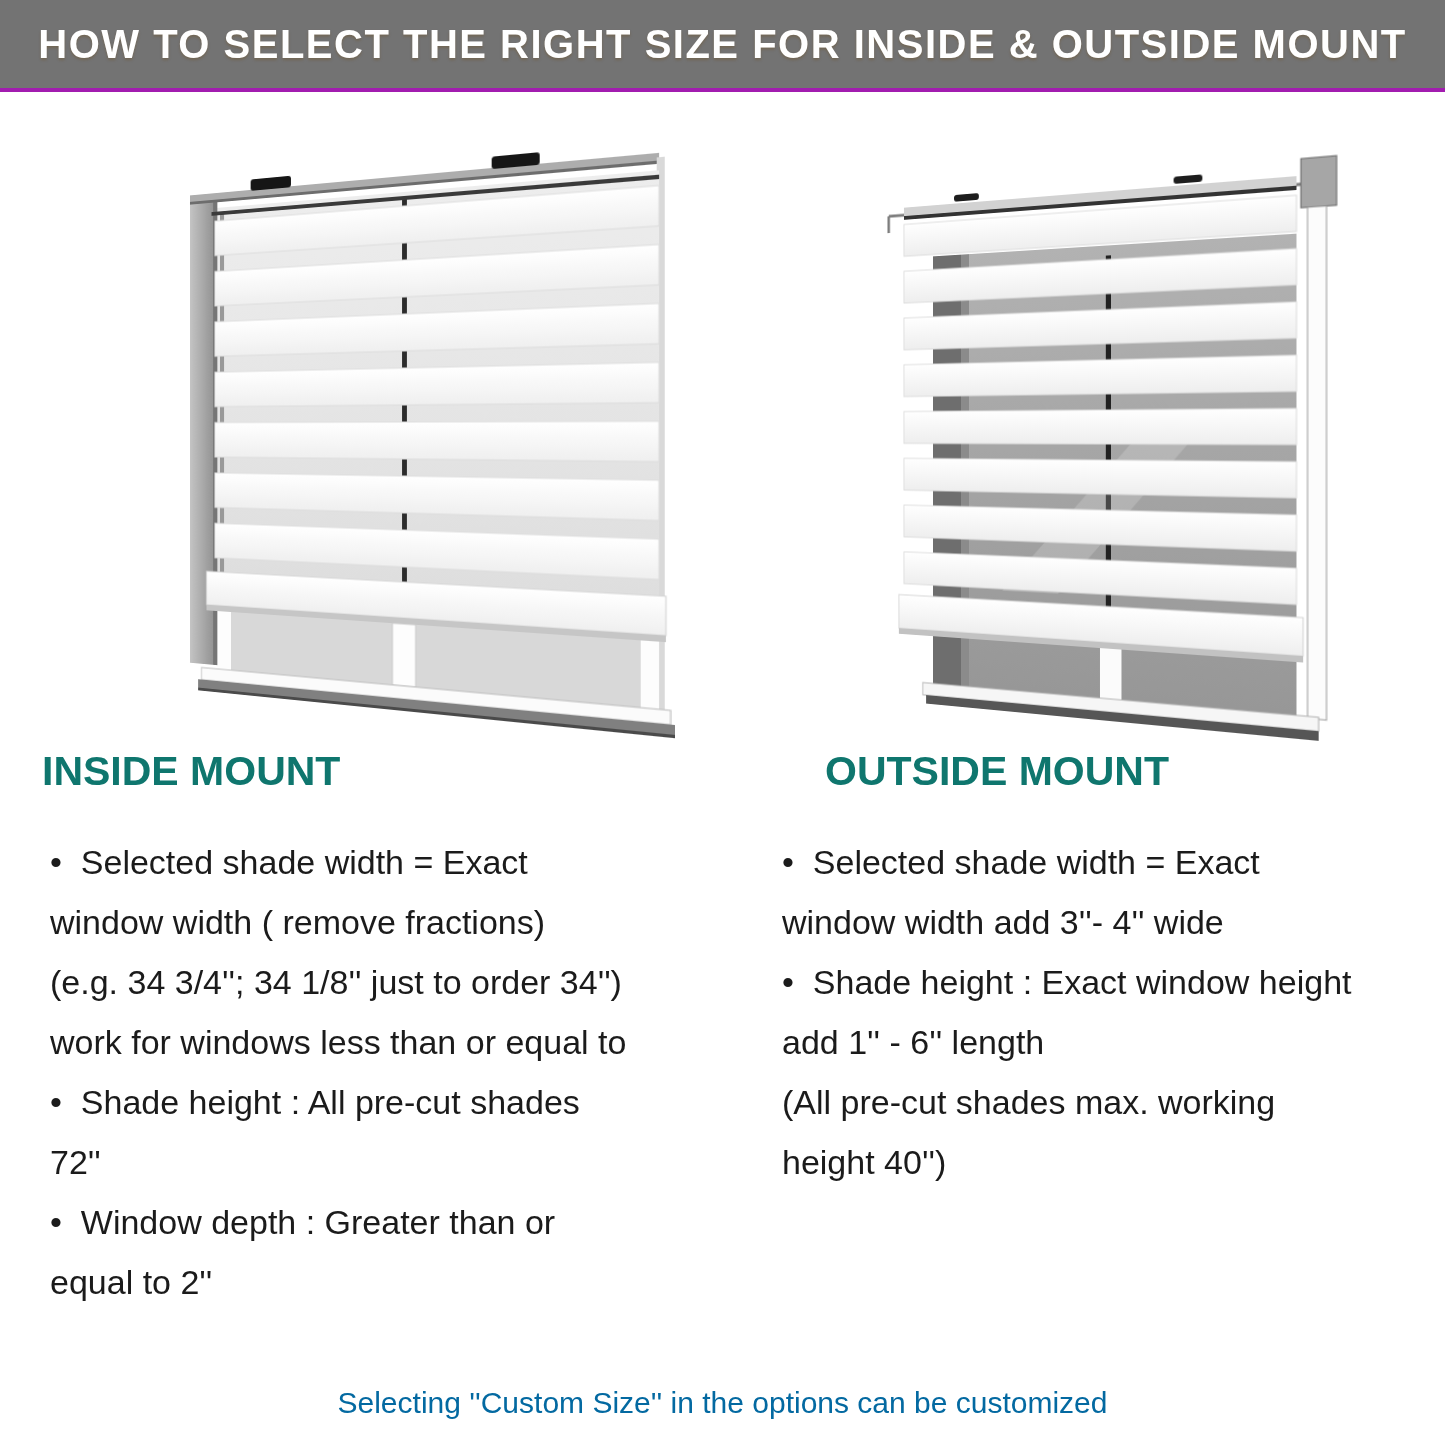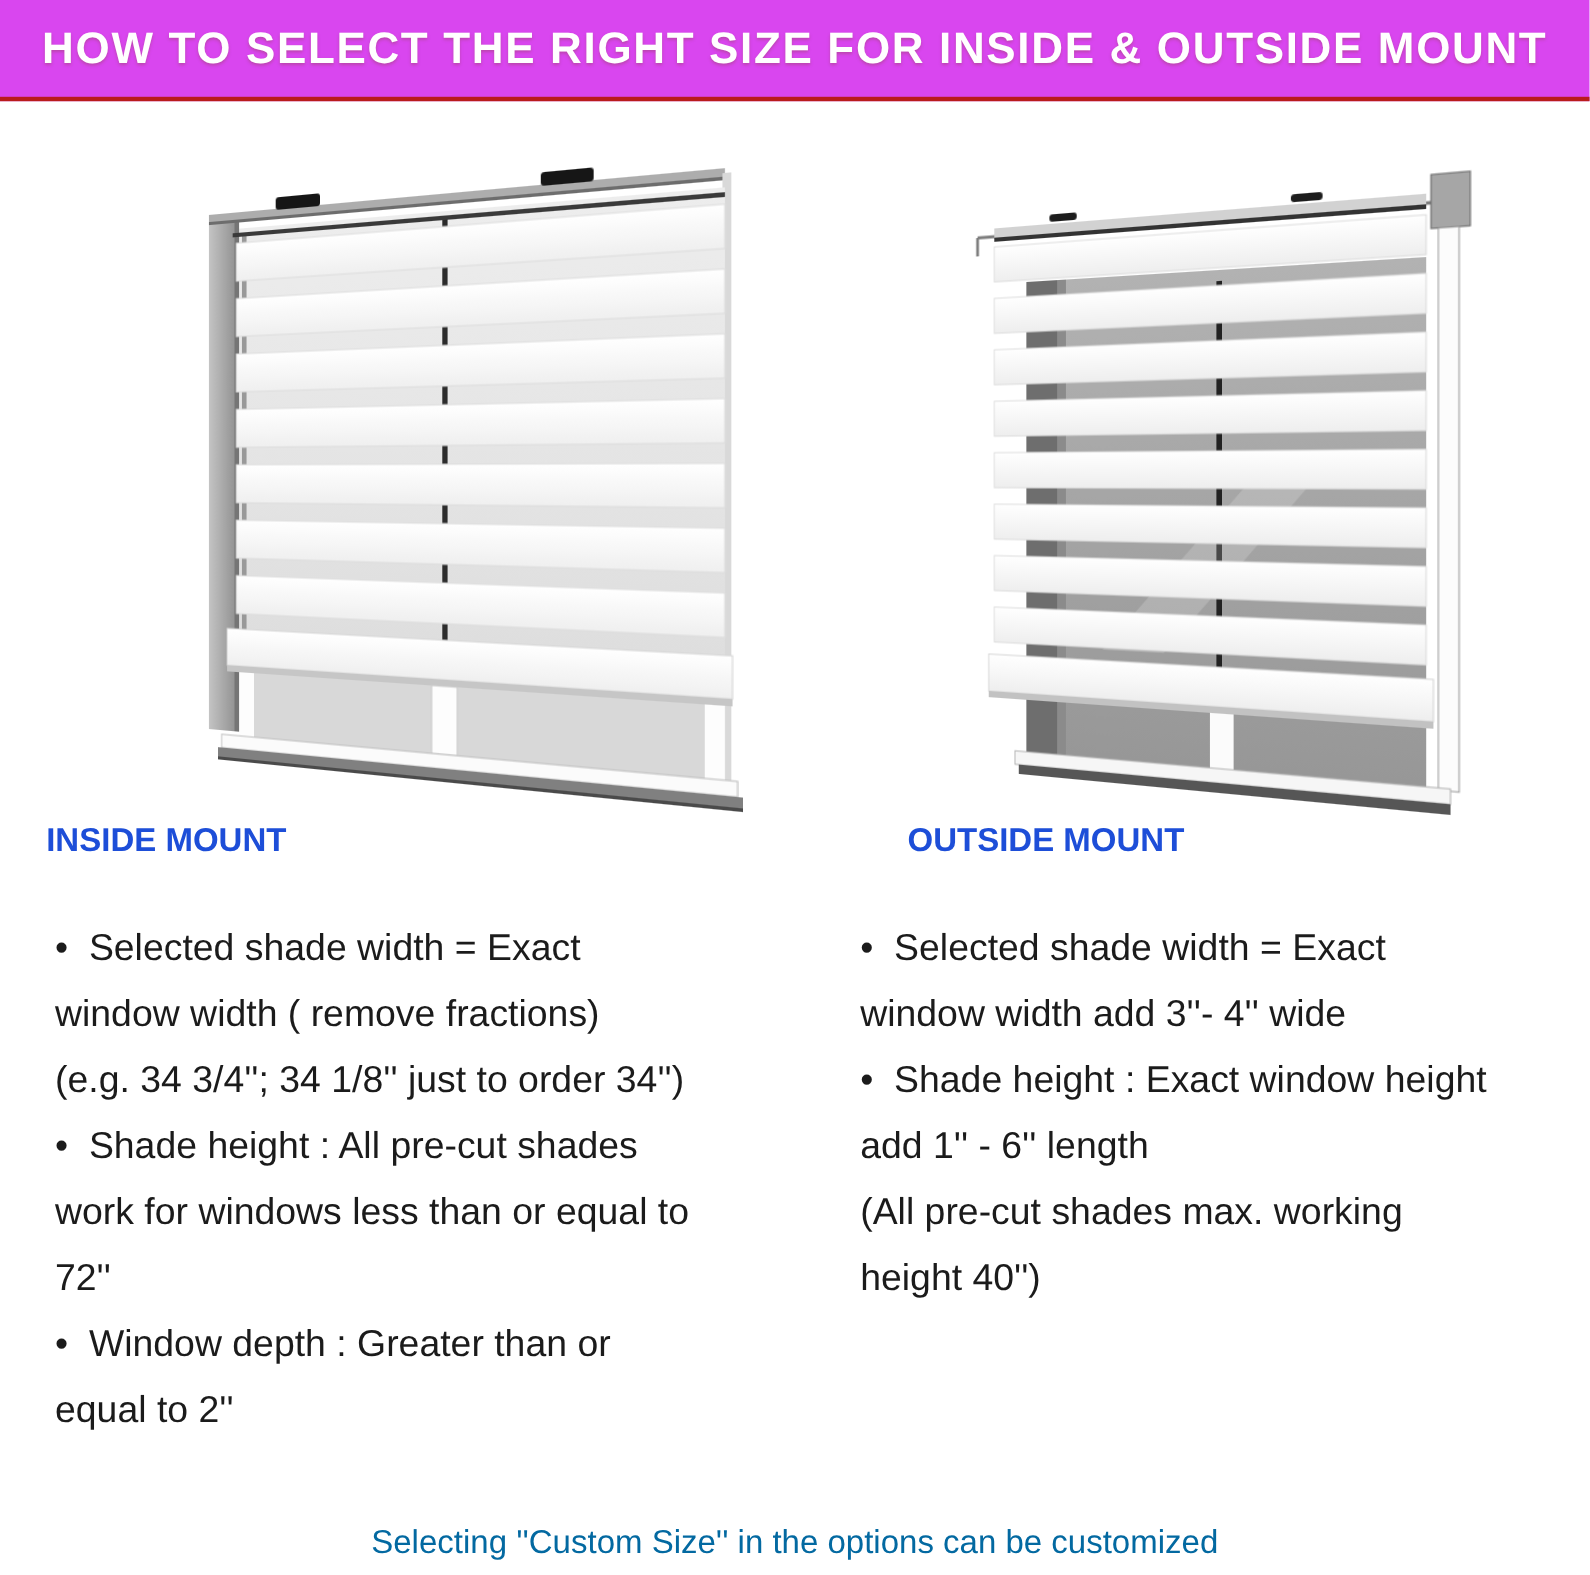--- a/index.html
+++ b/index.html
@@ -4,41 +4,41 @@
 <style>
   html,body { margin:0; padding:0; }
   body {
     width:1445px; height:1432px; position:relative; overflow:hidden;
     background:#ffffff; font-family:"Liberation Sans", sans-serif;
   }
 
   
   .banner {
     position:absolute; left:0; top:0; width:1445px; height:88px;
-    background:#d946ef; display:flex; align-items:center; justify-content:center;
-    border-bottom:4px solid #b91c1c;
+    background:#737373; display:flex; align-items:center; justify-content:center;
+    border-bottom:4px solid #a21caf;
   }
   .banner h1 {
     margin:0; color:#ffffff; font-size:40px; font-weight:700;
     letter-spacing:1.5px; white-space:nowrap;
     text-shadow:0 2px 3px rgba(110,70,0,0.28);
   }
 
   
   .illus { position:absolute; }
   .illus svg { width:100%; height:100%; display:block; }
   .illus-left  { left:148px; top:136px; width:512px; height:588px;
                  transform:perspective(750px) rotateY(-15deg); }
   .illus-right { left:856px; top:126px; width:486px; height:616px;
                  transform:perspective(750px) rotateY(-14deg); }
 
   
   .col-heading {
-    position:absolute; margin:0; color:#1d4ed8;
-    font-size:30px; font-weight:700; white-space:nowrap;
+    position:absolute; margin:0; color:#0f766e;
+    font-size:41px; font-weight:700; white-space:nowrap;
   }
   .h-left  { left:42px;  top:748px; }
   .h-right { left:825px; top:748px; }
 
   
   .col { position:absolute; color:#1b1b1b; font-size:34px; }
   .col .t-line { height:60px; line-height:60px; white-space:pre;margin-left:20px; }
   .col-left  { left:30px;  top:832px; width:700px; }
   .col-right { left:762px; top:832px; width:683px; }
 
@@ -178,22 +178,22 @@
   </svg>
 </div>
 
 <h2 class="col-heading h-left">INSIDE MOUNT</h2>
 <h2 class="col-heading h-right">OUTSIDE MOUNT</h2>
 
 <div class="col col-left">
   <div class="t-line">•  Selected shade width = Exact</div>
   <div class="t-line">window width ( remove fractions)</div>
   <div class="t-line">(e.g. 34 3/4''; 34 1/8'' just to order 34'')</div>
+  <div class="t-line">work for windows less than or equal to</div>
   <div class="t-line">•  Shade height : All pre-cut shades</div>
-  <div class="t-line">work for windows less than or equal to</div>
   <div class="t-line">72''</div>
   <div class="t-line">•  Window depth : Greater than or</div>
   <div class="t-line">equal to 2''</div>
 </div>
 
 <div class="col col-right">
   <div class="t-line">•  Selected shade width = Exact</div>
   <div class="t-line">window width add 3''- 4'' wide</div>
   <div class="t-line">•  Shade height : Exact window height</div>
   <div class="t-line">add 1'' - 6'' length</div>

